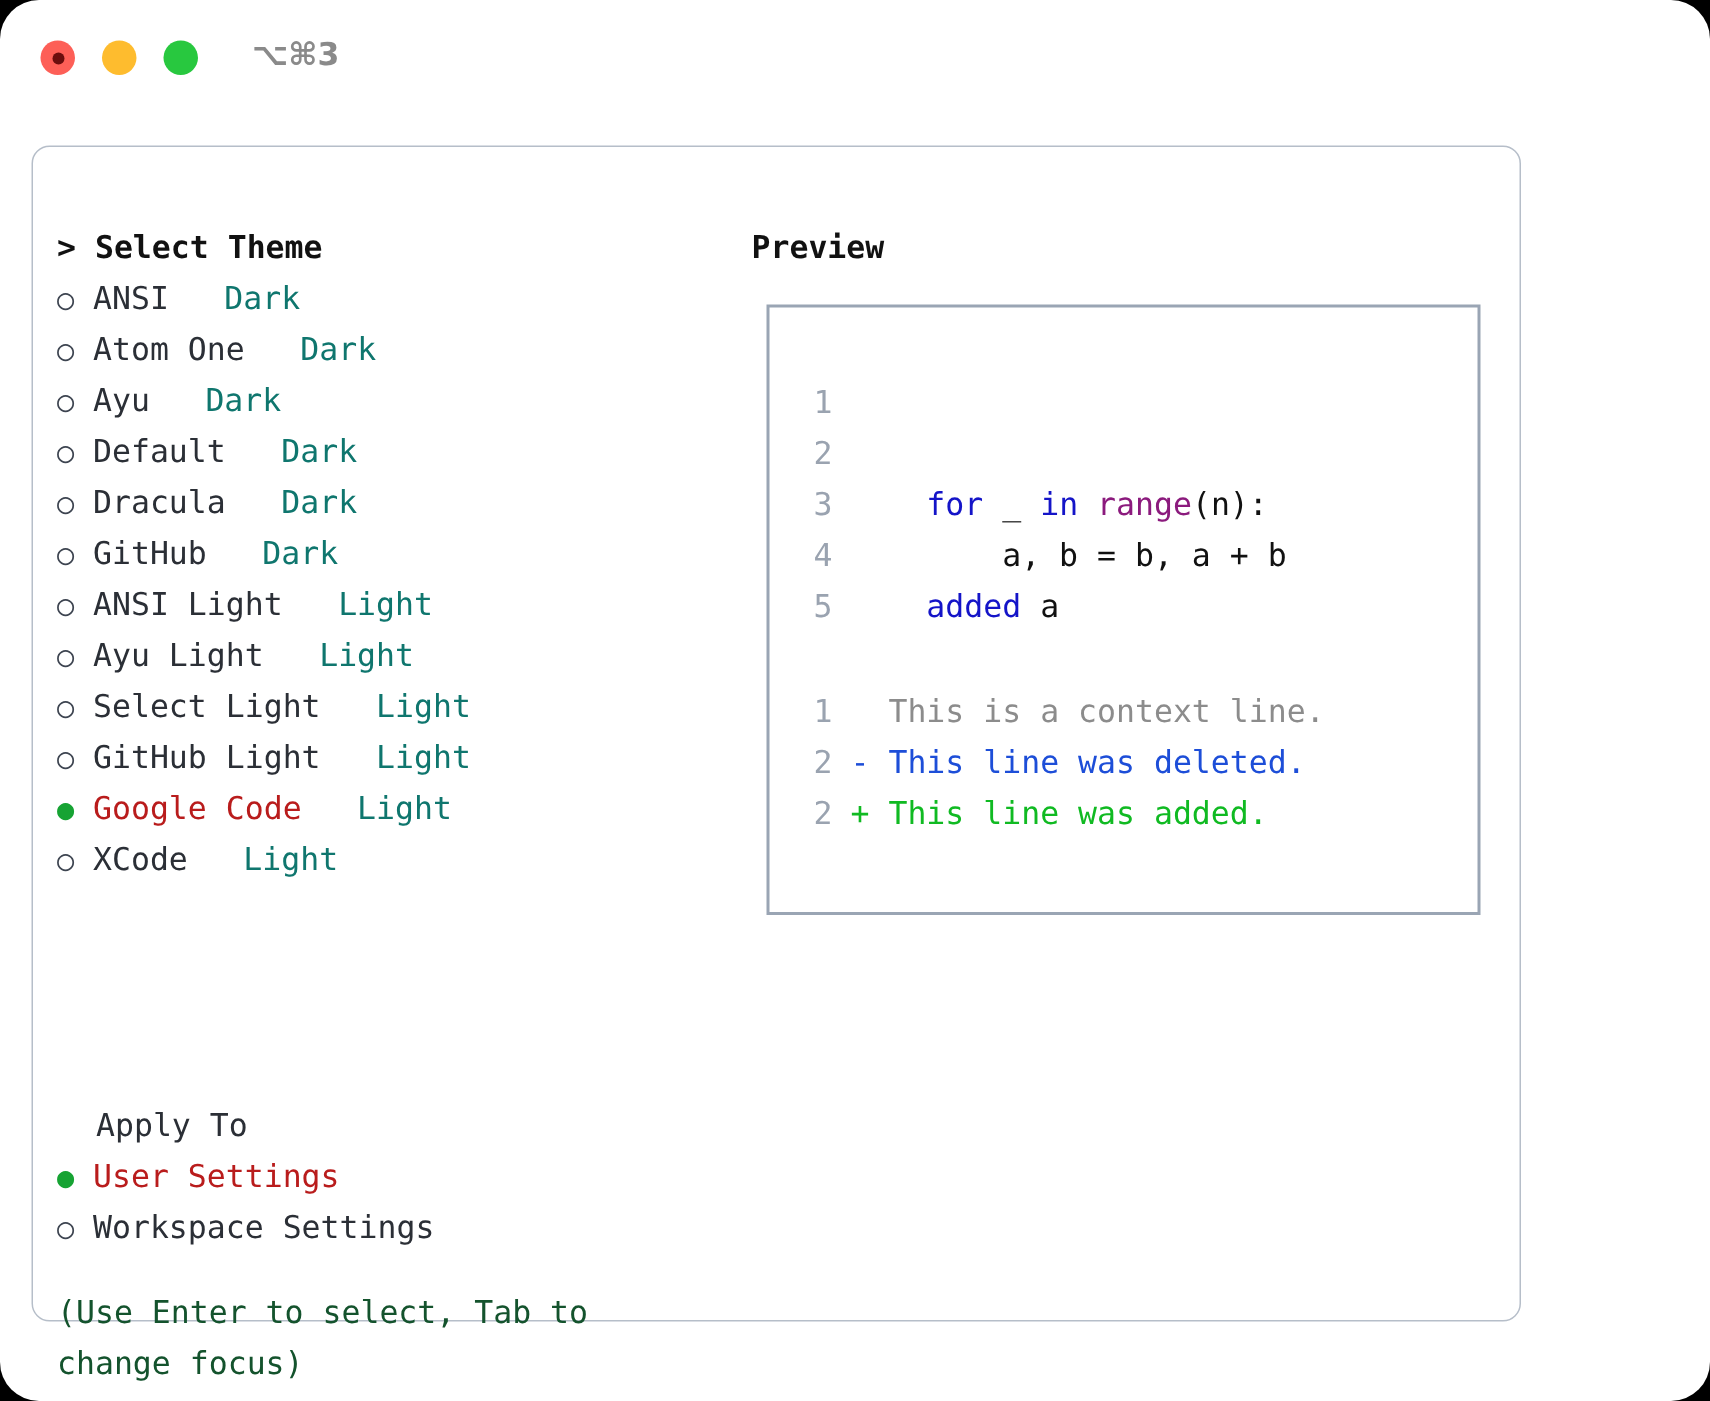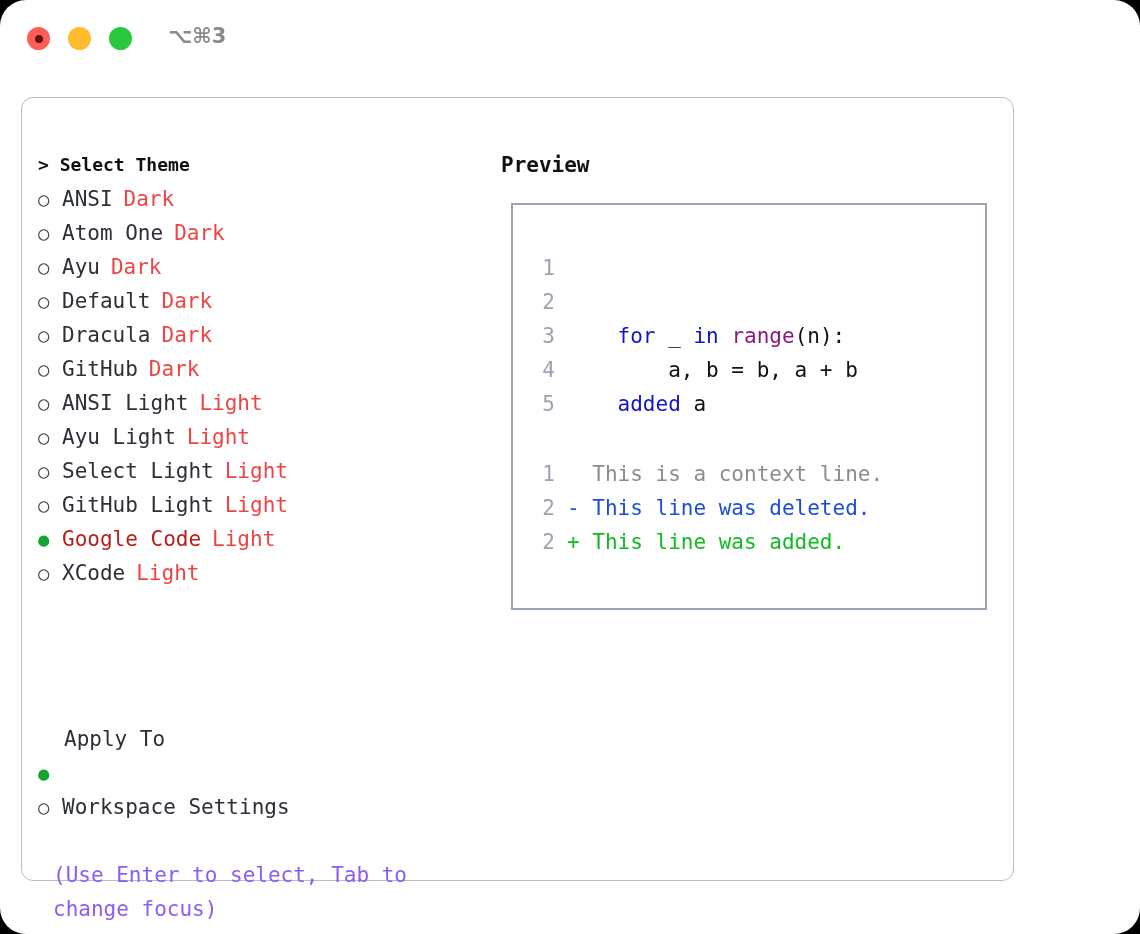--- a/index.html
+++ b/index.html
@@ -87,21 +87,21 @@
   }
 
   
   .left-col {
     position: absolute;
     left: 16px;
     top: 50px;
     width: 440px;
   }
   .list-header {
-    font-size: 18px;
+    font-size: 21px;
     font-weight: bold;
     color: #111111;
     line-height: 34px;
     white-space: pre;
     height: 34px;
   }
   .opt-row {
     display: flex;
     align-items: baseline;
     height: 34px;
@@ -113,51 +113,52 @@
     width: 24px;
     flex: 0 0 24px;
     font-size: 19px;
     color: #3d4450;
     line-height: 34px;
   }
   .bullet.sel { color: #16a333; font-size: 19px; }
   .opt-label { color: #2b2f36; }
   .opt-label.sel { color: #b91c1c; }
   .opt-tag {
-    color: #ef4444;
+    color: #0f766e;
     padding-left: 11px;
+    margin-left: 26px;
   }
 
   
   .apply-block {
     position: absolute;
     left: 16px;
     top: 624px;
     width: 440px;
   }
   .apply-header {
     font-size: 21px;
     color: #2b2f36;
     line-height: 34px;
     height: 34px;
     padding-left: 26px;
     white-space: pre;
+    margin-top: 11px;
   }
 
   
   .hint {
     position: absolute;
     left: 16px;
     top: 760px;
     width: 420px;
     font-size: 21px;
     line-height: 34px;
-    color: #8b5cf6;
+    color: #14532d;
     white-space: pre-wrap;
-    margin-left: 15px;
   }
 
   
   .right-col {
     position: absolute;
     left: 479px;
     top: 50px;
     width: 500px;
   }
   .preview-title {
@@ -243,21 +244,21 @@
           <div class="opt-row"><span class="bullet">○</span><span class="opt-label">Select Light</span><span class="opt-tag">Light</span></div>
           <div class="opt-row"><span class="bullet">○</span><span class="opt-label">GitHub Light</span><span class="opt-tag">Light</span></div>
           <div class="opt-row"><span class="bullet sel">●</span><span class="opt-label sel">Google Code</span><span class="opt-tag">Light</span></div>
           <div class="opt-row"><span class="bullet">○</span><span class="opt-label">XCode</span><span class="opt-tag">Light</span></div>
         </div>
     </div>
 
     <div class="apply-block">
       <div class="apply-header">Apply To</div>
       <div id="apply-rows">
-          <div class="opt-row"><span class="bullet sel">●</span></div>
+          <div class="opt-row"><span class="bullet sel">●</span><span class="opt-label sel">User Settings</span></div>
           <div class="opt-row"><span class="bullet">○</span><span class="opt-label">Workspace Settings</span></div>
         </div>
     </div>
 
     <div class="hint">(Use Enter to select, Tab to change focus)</div>
 
     <div class="right-col">
       <div class="preview-title">Preview</div>
       <div class="preview-box">
         <div class="code-area">

